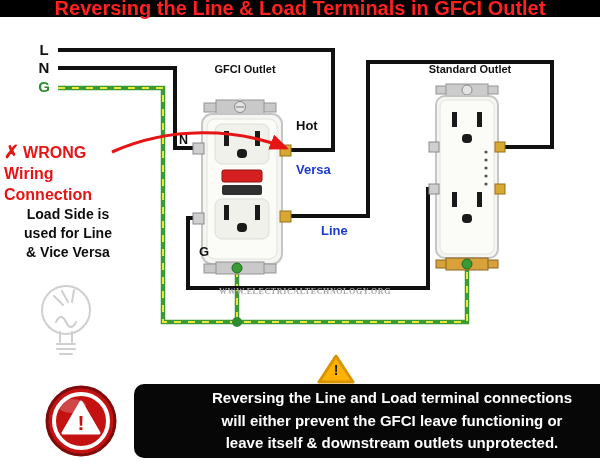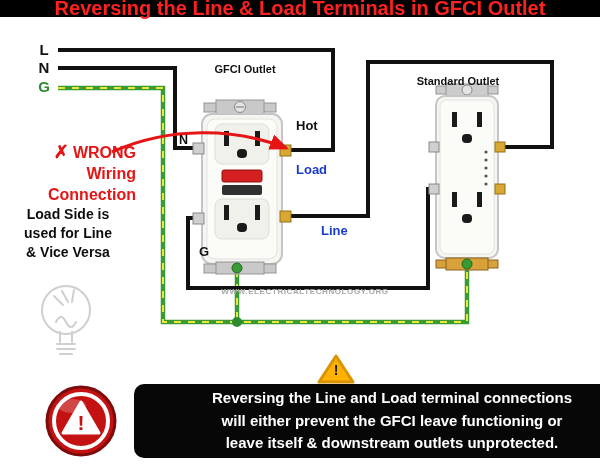--- a/index.html
+++ b/index.html
@@ -18,29 +18,29 @@
   .redarrow   { fill:none; stroke:#e51515; stroke-width:3.2; }
   .doodle     { fill:none; stroke:#cfcfcf; stroke-width:2; stroke-linecap:round; }
 
   .lbl { position:absolute; font-weight:bold; color:#111111; }
   .supply-lbl { font-size:15px; width:16px; text-align:center; }
   .green-text { color:#2f8b2f; }
   .outlet-title { font-size:11px; text-align:center; }
   .term-lbl { font-size:13px; }
   .blue-text { color:#1a3ccc; }
 
-  .wrong-block { position:absolute; left:4px; top:142px; width:132px; text-align:right;
+  .wrong-block { position:absolute; left:4px; top:142px; width:132px; text-align:left;
                  color:#e51515; font-weight:bold; font-size:16px; line-height:21px; }
   .wrong-mark { font-size:18px; margin-right:4px; }
 
   .note-block { position:absolute; left:0; top:205px; width:136px; text-align:center;
                 color:#0d0d0d; font-weight:bold; font-size:14px; line-height:19px; }
 
   .watermark { position:absolute; left:205px; top:287px; width:200px; text-align:center;
-               font-size:8px; letter-spacing:0.6px; color:#a8a8a8; font-weight:bold; }
+               font-size:8px; letter-spacing:0.6px; color:#a8a8a8; font-weight:bold;font-family:Liberation Serif, serif; }
 
   .warn-triangle { position:absolute; left:317px; top:354px; width:38px; height:30px; }
   .warn-triangle .excl { position:absolute; left:0; top:9px; width:100%; text-align:center;
                          color:#1a1a1a; font-weight:bold; font-size:14px; line-height:14px; }
 
   .alert-badge { position:absolute; left:42px; top:382px; width:78px; height:78px; }
   .alert-badge .excl { position:absolute; left:0; top:30px; width:100%; text-align:center;
                        color:#c41212; font-weight:bold; font-size:21px; line-height:21px; }
 
   .footer-box { position:absolute; left:134px; top:384px; width:516px; height:74px;
@@ -141,25 +141,25 @@
     </g>
 
     <path class="redarrow" d="M 112 152 C 170 126 236 128 286 148" marker-end="url(#arrowhead)"></path>
   </svg>
 
   <div class="lbl supply-lbl" style="left:36px; top:41px;">L</div>
   <div class="lbl supply-lbl" style="left:36px; top:59px;">N</div>
   <div class="lbl supply-lbl green-text" style="left:36px; top:78px;">G</div>
 
   <div class="lbl outlet-title" style="left:183px; top:63px; width:124px;">GFCI Outlet</div>
-  <div class="lbl outlet-title" style="left:392px; top:63px; width:132px;margin-top:12px;">Standard Outlet</div>
+  <div class="lbl outlet-title" style="left:404px; top:63px; width:132px;">Standard Outlet</div>
 
   <div class="lbl term-lbl" style="left:179px; top:133px; font-size:12.5px;">N</div>
   <div class="lbl term-lbl" style="left:296px; top:118px;">Hot</div>
-  <div class="lbl term-lbl blue-text" style="left:296px; top:162px;">Load</div>
+  <div class="lbl term-lbl blue-text" style="left:296px; top:162px;">Versa</div>
   <div class="lbl term-lbl blue-text" style="left:296px; top:223px;margin-left:25px;">Line</div>
   <div class="lbl term-lbl" style="left:199px; top:244px;">G</div>
 
   <div class="wrong-block">
     <div>
       <span class="wrong-mark">✗</span><span>WRONG</span>
     </div>
     <div>Wiring</div>
     <div>Connection</div>
   </div>

